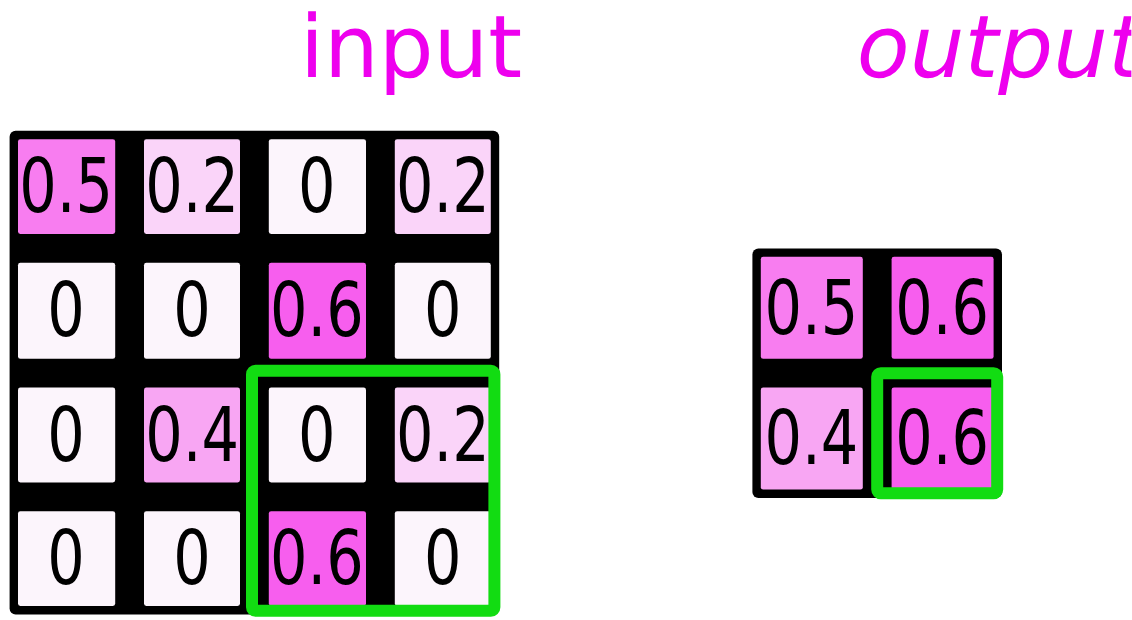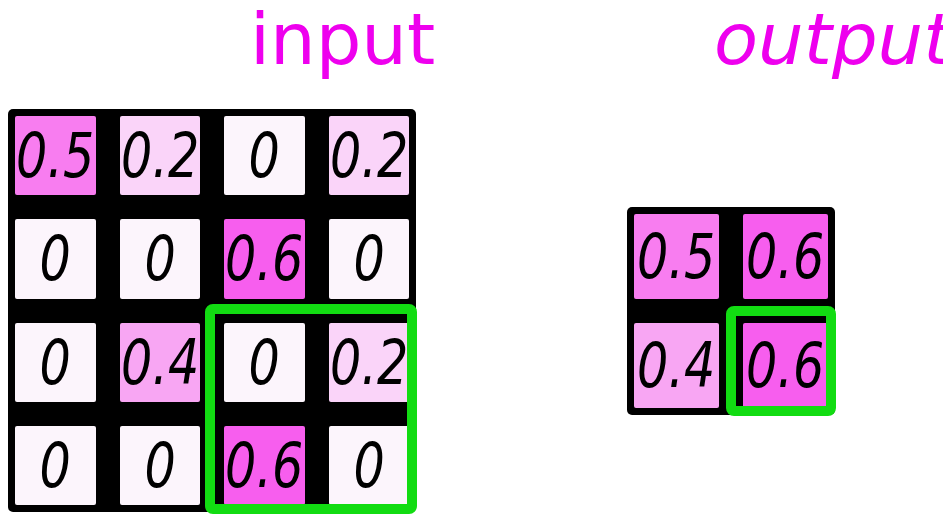--- a/index.html
+++ b/index.html
@@ -26,21 +26,20 @@
   #title-output { left: 714px; top: 3px; font-style: italic; }
 
   .grid {
     position: absolute;
     background: var(--line-color, #000000);
     display: grid;
     gap: 24px;
     padding: 7px;
     box-sizing: border-box;
     border-radius: 5px;
-    font-style: italic;
   }
   #input-grid {
     left: 8px; top: 109px;
     width: 408px; height: 403px;
     grid-template-columns: repeat(4, 1fr);
     grid-template-rows: repeat(4, 1fr);
   }
   #output-grid {
     left: 627px; top: 207px;
     width: 208px; height: 208px;

